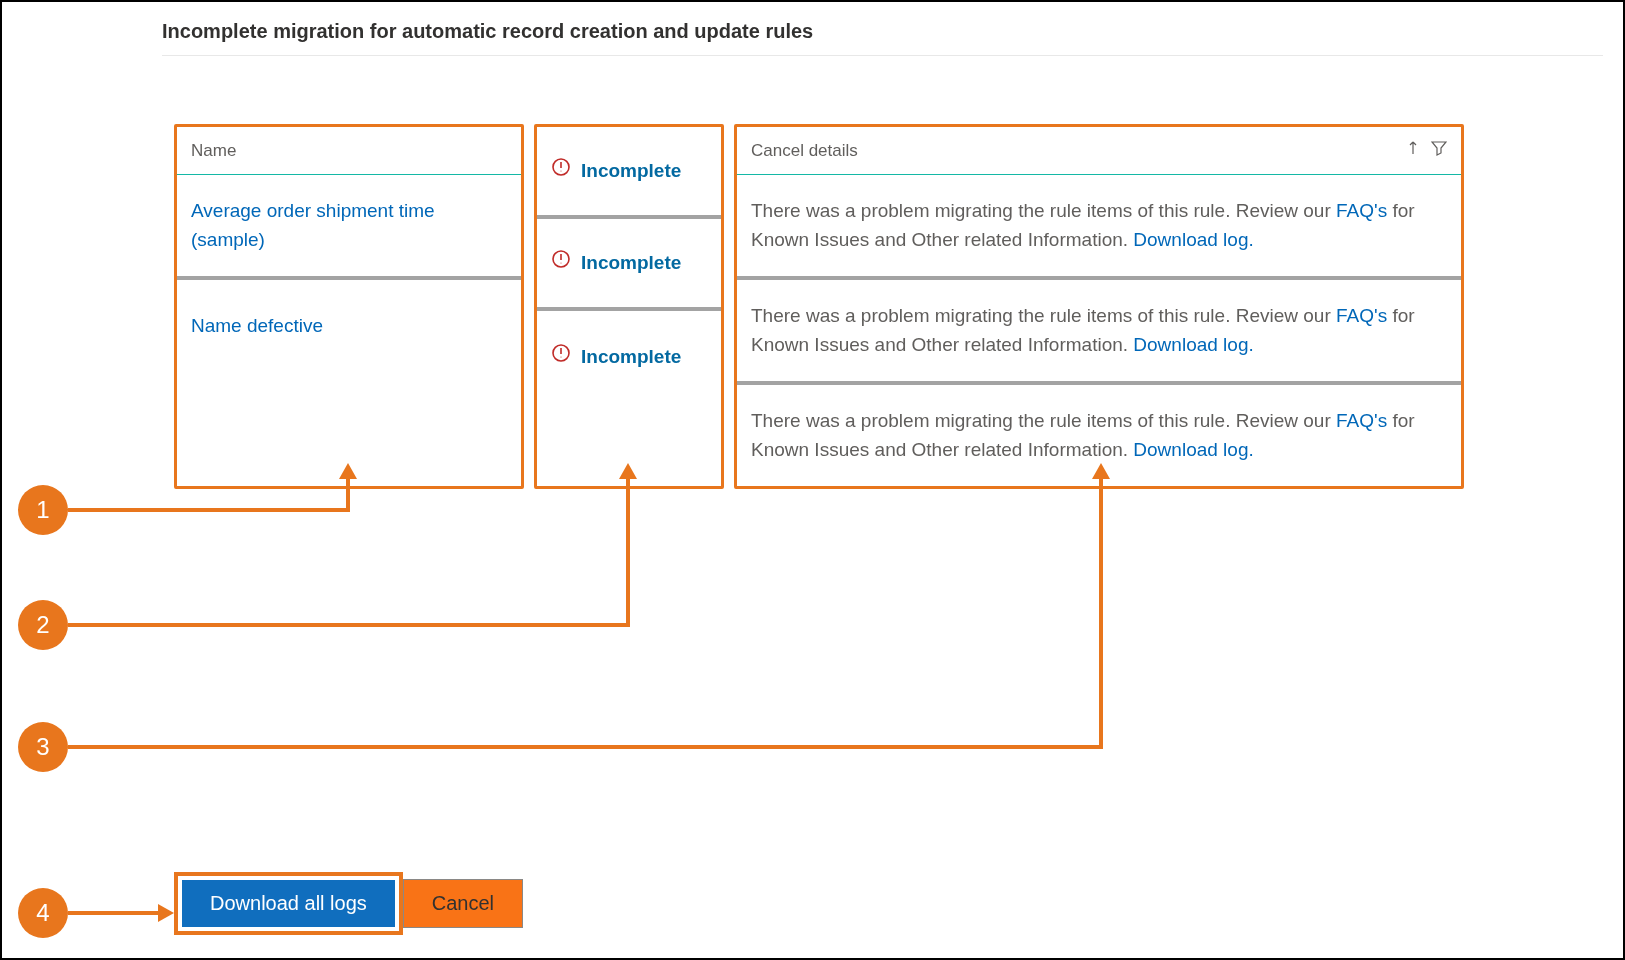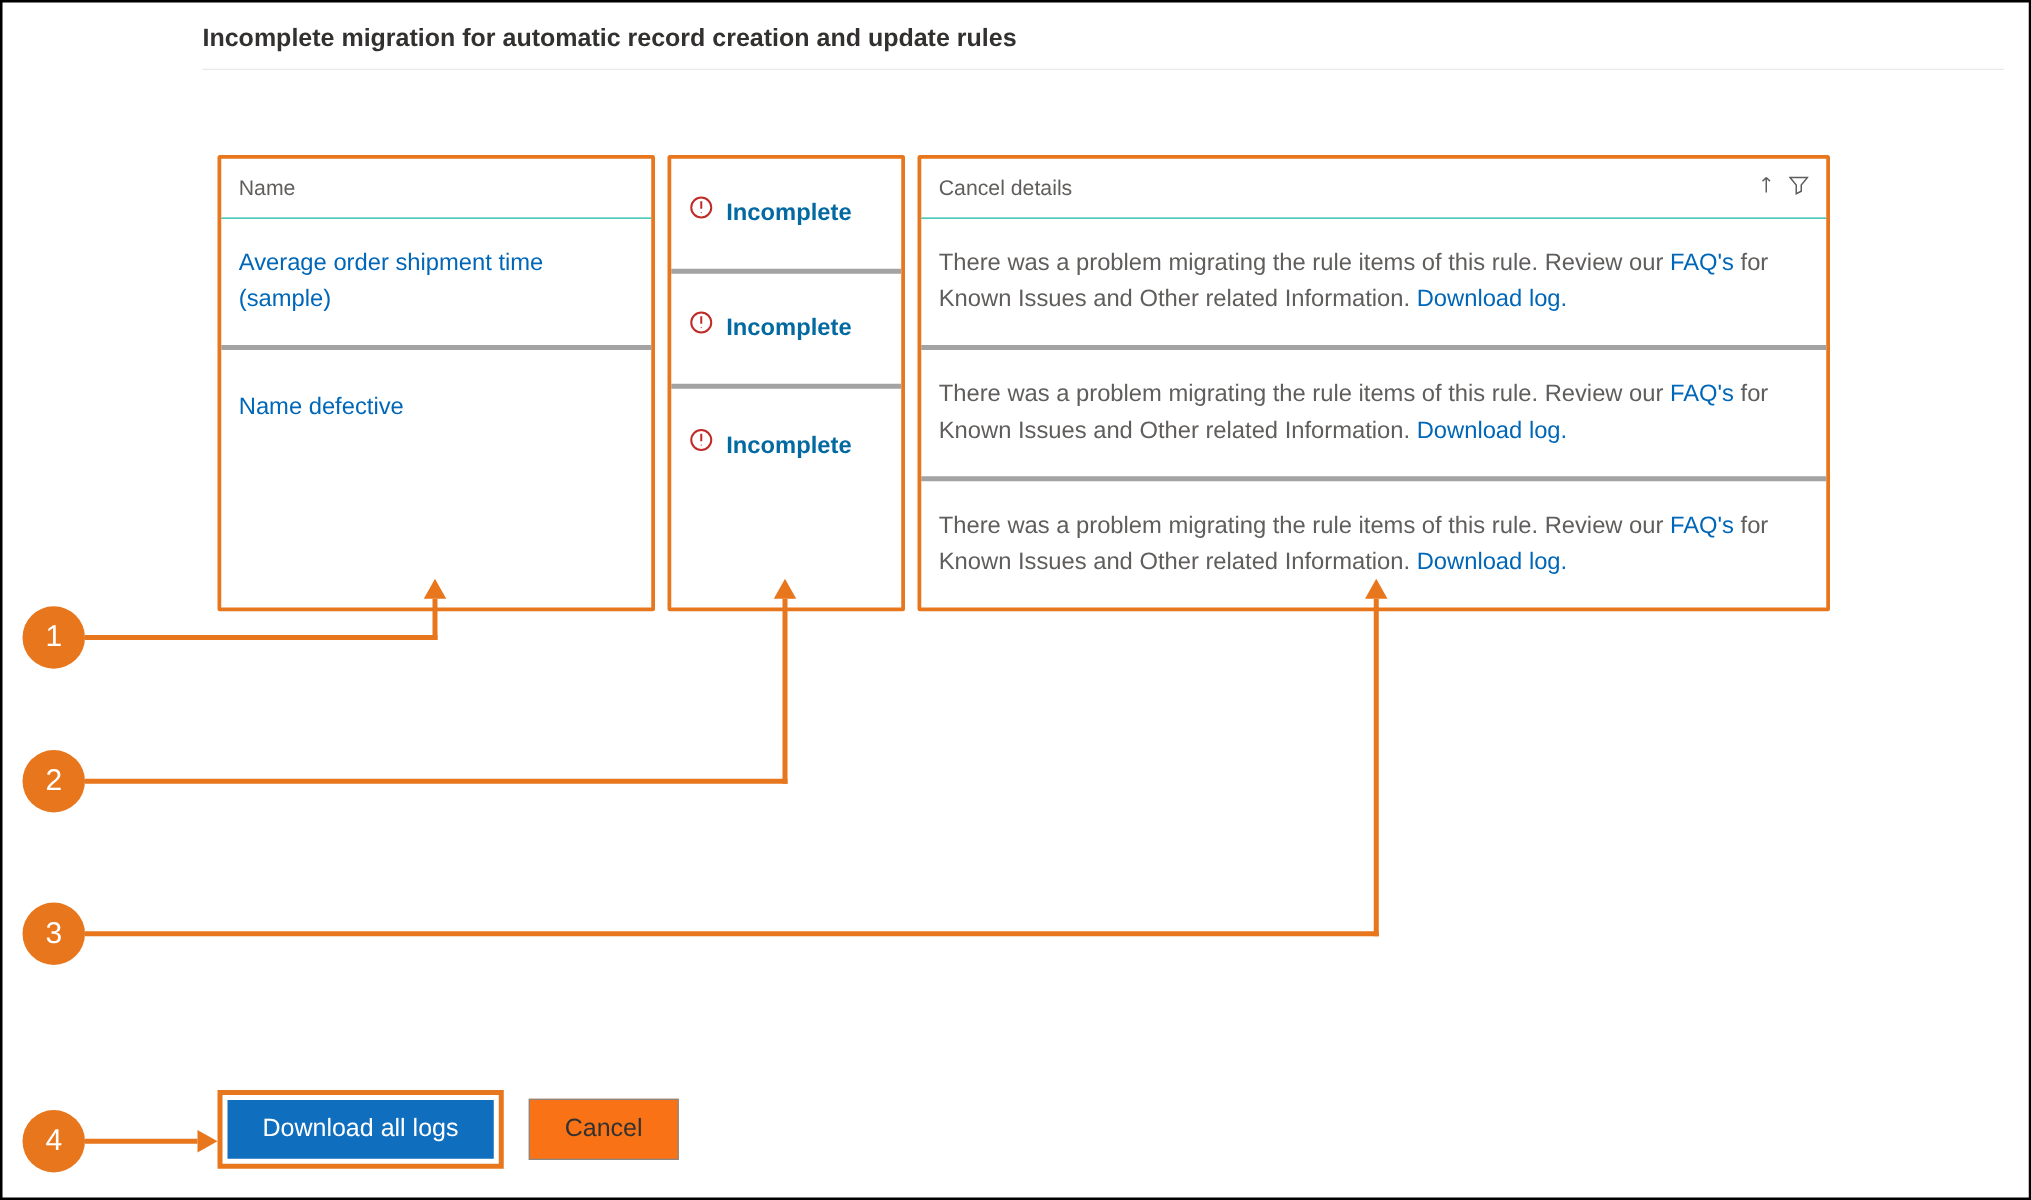--- a/index.html
+++ b/index.html
@@ -121,21 +121,20 @@
     border-bottom: 9px solid transparent;
     border-left: 16px solid #e8761d;
   }
 
   
   .button-row {
     position: absolute;
     left: 172px;
     top: 870px;
     display: flex;
-    gap: 20px;
     align-items: center;
   }
   .btn-primary-wrap {
     border: 4px solid #e8761d;
     padding: 4px;
     display: inline-block;
   }
   .btn-primary {
     background: #106ebe;
     color: #fff;

